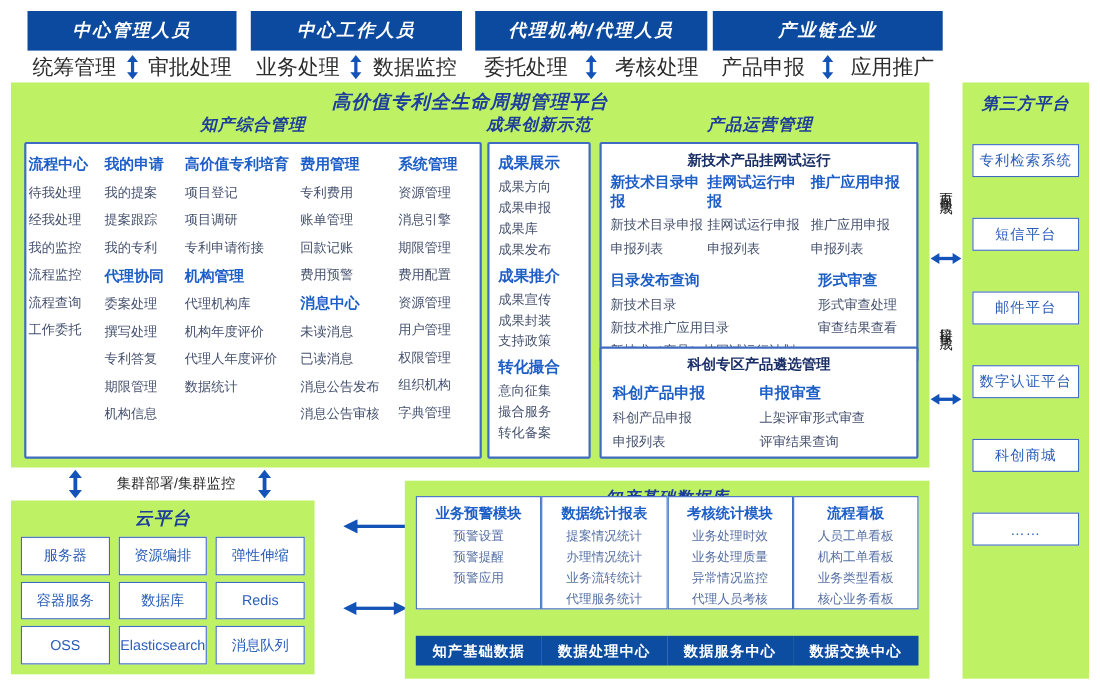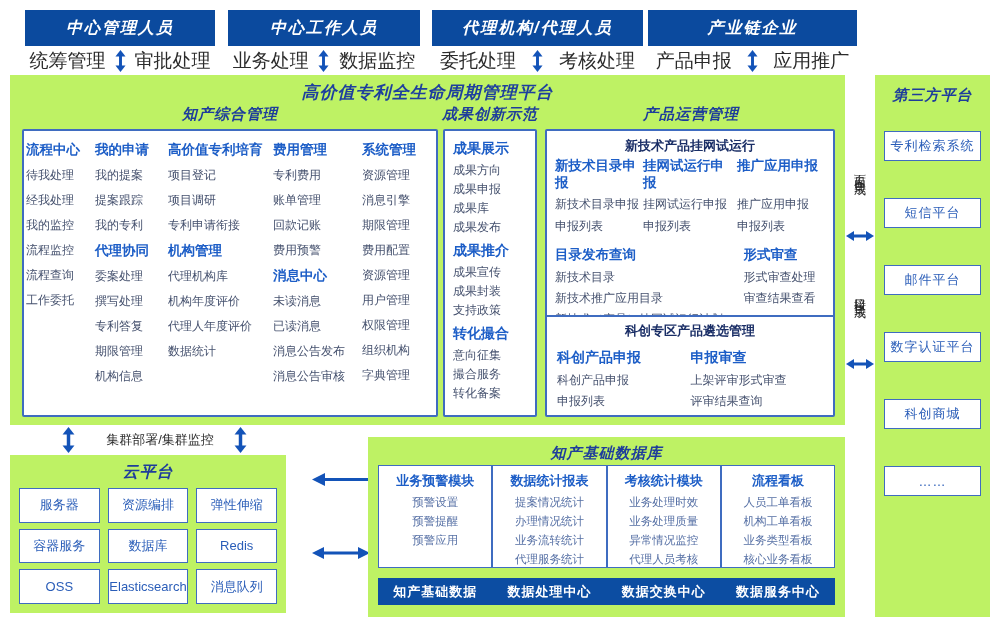--- a/index.html
+++ b/index.html
@@ -78,21 +78,21 @@
 
   
   #cloud-title{margin-top:6px;font-size:16px}
   #cloud-grid{position:absolute;left:9px;right:9px;top:33px;bottom:9px;
     display:grid;grid-template-columns:repeat(3,1fr);gap:6px 8px}
   .cloud-cell{background:#fff;border:1.5px solid #3f6cc0;display:flex;align-items:center;
     justify-content:center;font-size:13px;color:#2a5db8}
 
   
   #db-title{margin-top:5px;font-size:15px}
-  #db-modules{position:absolute;left:10px;right:10px;top:28px;display:flex;}
+  #db-modules{position:absolute;left:10px;right:10px;top:14px;display:flex;}
   .db-mod{flex:1;height:103px;background:#fff;border:1.5px solid #3f6cc0;padding-top:3px;text-align:center}
   .db-mod .grp-h{font-size:13px;font-weight:bold;color:#1d5ec7;height:24px;line-height:24px}
   .db-mod .grp-i{font-size:11.5px;color:#5670a5;height:19px;line-height:19px;white-space:nowrap}
   #db-bars{position:absolute;left:10px;right:10px;top:141px;display:flex;}
   .db-bar{flex:1;height:27px;background:#0c4da2;color:#fff;font-weight:bold;font-size:13px;
     display:flex;align-items:center;justify-content:center;letter-spacing:1px}
 
   
   #tp-title{margin-top:9px;font-size:15px}
   #tp-list{position:absolute;left:9px;right:9px;top:56px;display:flex;flex-direction:column;gap:37px}
@@ -393,22 +393,22 @@
           <div class="grp-h">流程看板</div>
           <div class="grp-i">人员工单看板</div>
           <div class="grp-i">机构工单看板</div>
           <div class="grp-i">业务类型看板</div>
           <div class="grp-i">核心业务看板</div>
         </div>
       </div>
     <div id="db-bars">
         <div class="db-bar">知产基础数据</div>
         <div class="db-bar">数据处理中心</div>
+        <div class="db-bar">数据服务中心</div>
         <div class="db-bar">数据交换中心</div>
-        <div class="db-bar">数据服务中心</div>
       </div>
   </div>
 
   <div class="panel" id="tp-panel">
     <div class="sec-title" id="tp-title">第三方平台</div>
     <div id="tp-list">
         <div class="tp-item">专利检索系统</div>
         <div class="tp-item">短信平台</div>
         <div class="tp-item">邮件平台</div>
         <div class="tp-item">数字认证平台</div>

